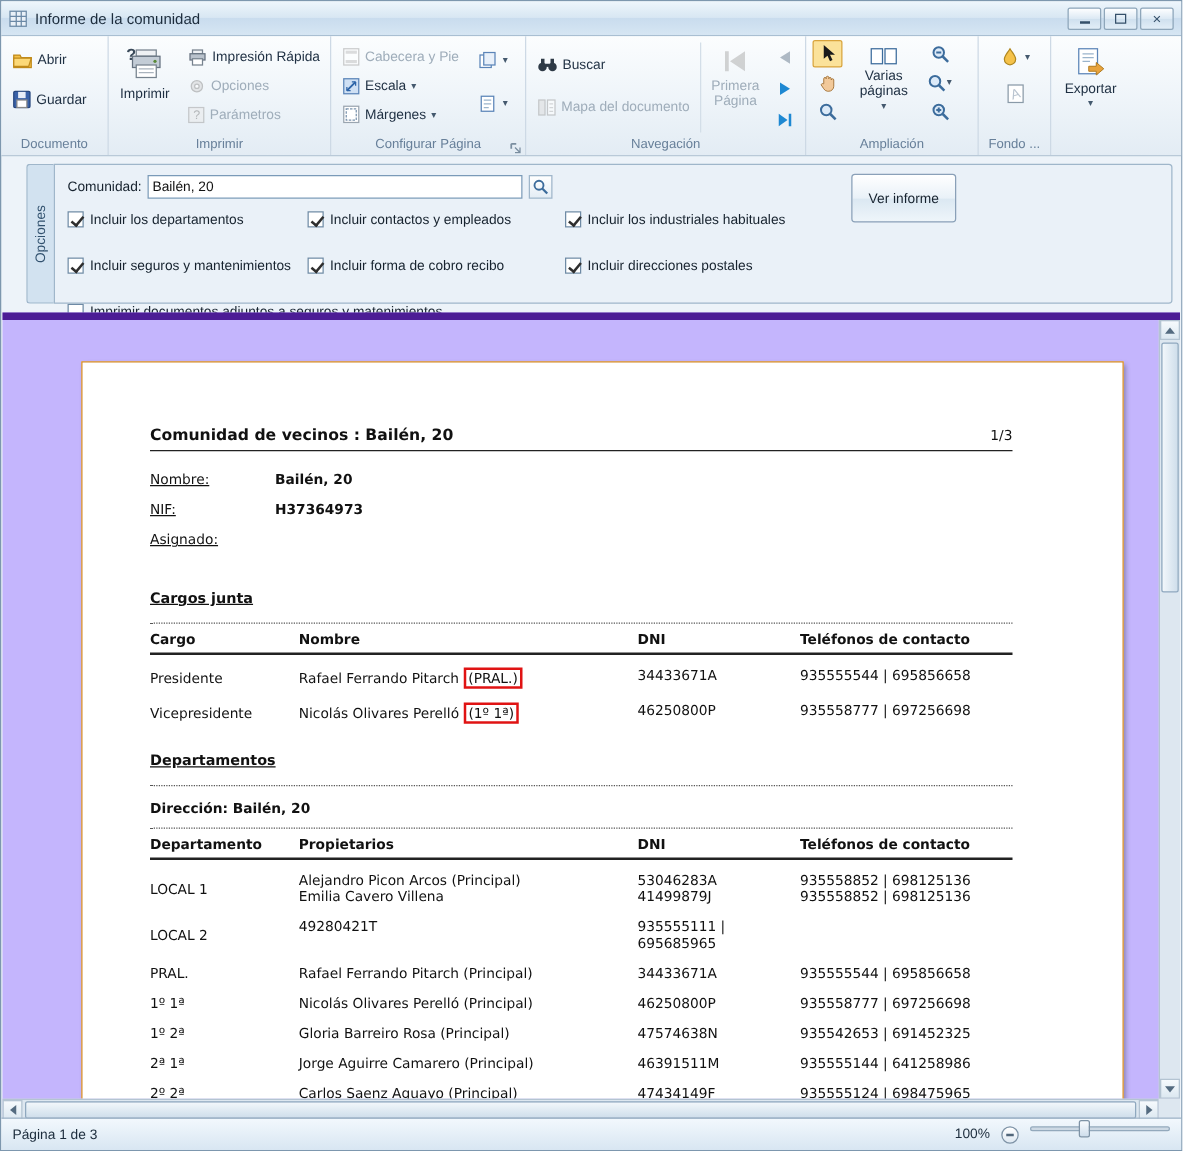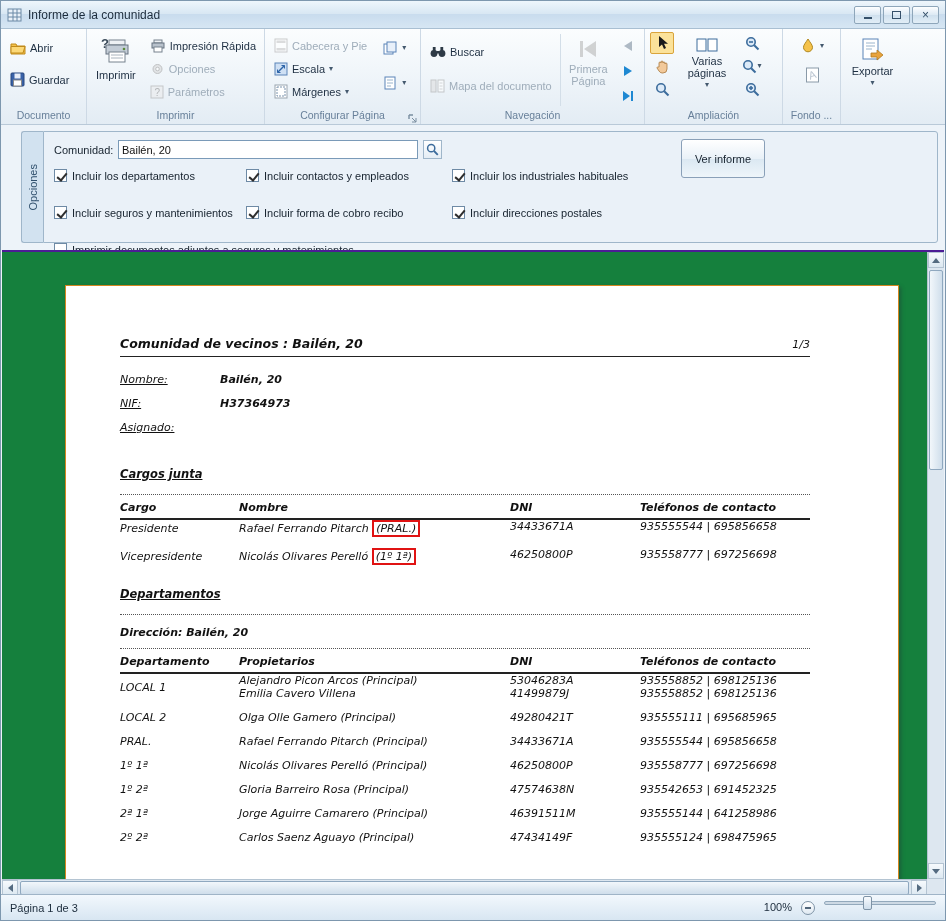--- a/index.html
+++ b/index.html
@@ -58,39 +58,39 @@
   .chk-item{display:flex;align-items:center;gap:5px;}
   .chk-item.full{grid-column:1/4;}
   .cb{width:13px;height:13px;background:#fff;border:1px solid #6e8aa5;position:relative;flex:none;}
   .cb.checked::after{content:"";position:absolute;left:3.5px;top:0.5px;width:4px;height:8px;
     border:solid #2e2e2e;border-width:0 2px 2px 0;transform:rotate(40deg);}
   .ver-btn{position:absolute;right:172px;top:7px;width:84px;height:39px;border:1px solid #8aa0b8;border-radius:3px;
     background:linear-gradient(#ffffff,#e9f1f8 50%,#dbe8f2 52%,#eef5fa);font-size:11px;color:#16222e;
     font-family:"Liberation Sans","DejaVu Sans",sans-serif;}
 
   
-  .preview{position:absolute;left:1px;right:1px;top:249px;height:646px;background:#15803d;border-top:2px solid #4c1d95;font-style:italic;}
+  .preview{position:absolute;left:1px;right:1px;top:249px;height:646px;background:#c4b5fd;border-top:6px solid #4c1d95;}
   .canvas{position:absolute;left:0;top:0;right:17px;bottom:17px;overflow:hidden;}
   .page{position:absolute;left:63px;top:33px;width:834px;height:1140px;background:#fff;
     border:1px solid #d4861f;box-shadow:2px 2px 4px rgba(35,45,55,.4);}
 
   .doc{position:absolute;left:54px;top:50px;width:690px;font-family:"DejaVu Sans",sans-serif;font-size:11px;color:#111;}
   .doc-title-row{display:flex;justify-content:space-between;align-items:flex-end;}
   .doc-title{font-weight:bold;font-size:12.5px;}
   .solid-line{border-top:1px solid #222;margin-top:5px;}
   .fields{margin-top:16px;}
   .field-row{display:flex;height:24px;}
   .field-label{width:100px;text-decoration:underline;}
   .field-value.b{font-weight:bold;}
   .section-title{font-weight:bold;text-decoration:underline;margin-top:22px;font-size:11.5px;}
   .dotted{border-top:1px dotted #555;margin-top:13px;}
   .thead,.trow{display:grid;grid-template-columns:119px 271px 130px 170px;line-height:13px;}
   .thead{margin-top:6px;font-weight:bold;}
   .thick-line{border-top:2px solid #222;margin-top:4px;}
-  .rows{}
+  .rows{margin-top:10px;}
   .trow{margin-bottom:11px;}
   .trow .c1{display:flex;align-items:center;}
   .red-box{display:inline-block;border:2px solid #e01313;padding:0 2px;margin-left:0px;}
   .direccion{font-weight:bold;margin-top:11px;}
 
   
   .vscroll{position:absolute;right:0;top:0;bottom:17px;width:17px;background:#dde7f0;border-left:1px solid #b4c4d2;}
   .hscroll{position:absolute;left:0;bottom:0;right:17px;height:17px;background:#dde7f0;border-top:1px solid #b4c4d2;}
   .scorner{position:absolute;right:0;bottom:0;width:17px;height:17px;background:#dde7f0;}
   .sarrow{position:absolute;width:16px;height:16px;display:flex;align-items:center;justify-content:center;
@@ -577,23 +577,20 @@
                   <div>41499879J</div>
                 </div>
                 <div>
                   <div>935558852 | 698125136</div>
                   <div>935558852 | 698125136</div>
                 </div>
               </div>
               <div class="trow dep">
                 <div class="c1">LOCAL 2</div>
                 <div>
-                  <div>Olga Olle Gamero (Principal)</div>
-                </div>
-                <div>
                   <div>49280421T</div>
                 </div>
                 <div>
                   <div>935555111 | 695685965</div>
                 </div>
               </div>
               <div class="trow dep">
                 <div class="c1">PRAL.</div>
                 <div>
                   <div>Rafael Ferrando Pitarch (Principal)</div>

